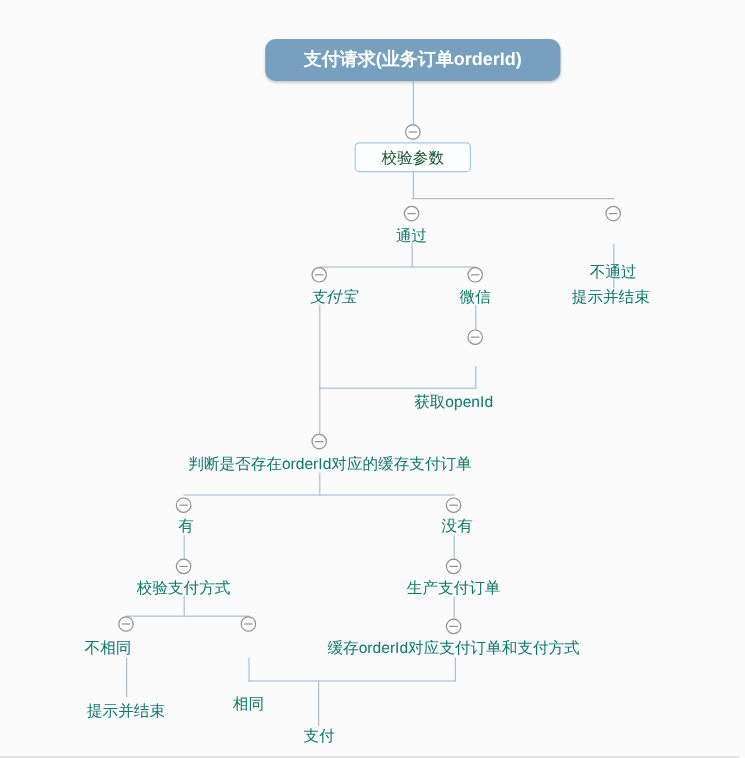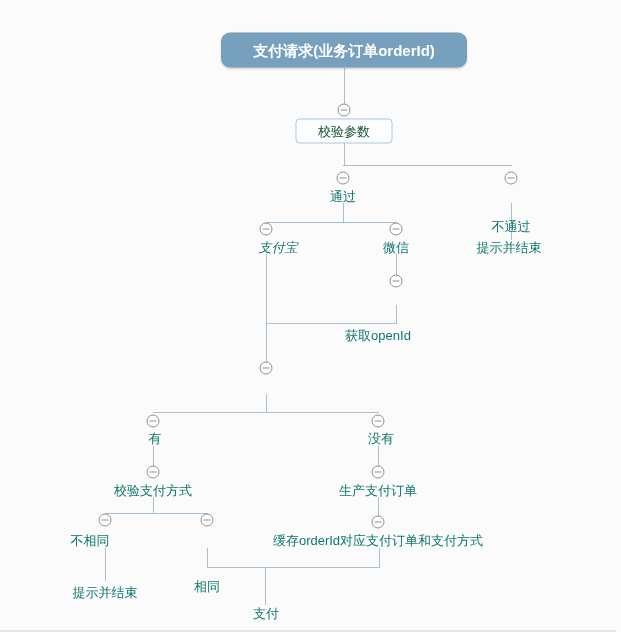--- a/index.html
+++ b/index.html
@@ -62,20 +62,21 @@
     <div class="edge" style="left: 207px; top: 567px; width: 173px; height: 1px; background: rgb(167, 192, 212);"></div>
     <div class="edge" style="left: 265px; top: 567px; width: 1px; height: 38px; background: rgb(167, 192, 212);"></div>
     <div class="node root" style="left: 344px; top: 50px; width: 246px; height: 35px;">支付请求(业务订单orderId)</div>
     <div class="node box" style="left: 344px; top: 131px; width: 97px; height: 25px;">校验参数</div>
     <div class="node plain" style="left: 343px; top: 196px;">通过</div>
     <div class="node plain" style="left: 511px; top: 196px; margin-top: 30px;">不通过</div>
     <div class="node plain" style="left: 278px; top: 247px; font-style: italic;">支付宝</div>
     <div class="node plain" style="left: 396px; top: 247px;">微信</div>
     <div class="node plain" style="left: 509px; top: 247px;">提示并结束</div>
     <div class="node plain" style="left: 378px; top: 297px; margin-top: 38px;">获取openId</div>
+    <div class="node plain" style="left: 275px; top: 386px;">判断是否存在orderId对应的缓存支付订单</div>
     <div class="node plain" style="left: 155px; top: 438px;">有</div>
     <div class="node plain" style="left: 381px; top: 438px;">没有</div>
     <div class="node plain" style="left: 153px; top: 490px;">校验支付方式</div>
     <div class="node plain" style="left: 378px; top: 490px;">生产支付订单</div>
     <div class="node plain" style="left: 90px; top: 540px;">不相同</div>
     <div class="node plain" style="left: 207px; top: 540px; margin-top: 46px;">相同</div>
     <div class="node plain" style="left: 378px; top: 540px;">缓存orderId对应支付订单和支付方式</div>
     <div class="node plain" style="left: 105px; top: 592px;">提示并结束</div>
     <div class="node plain" style="left: 266px; top: 613px;">支付</div>
     <div class="collapse-icon" style="left: 344px; top: 110px;"></div>

